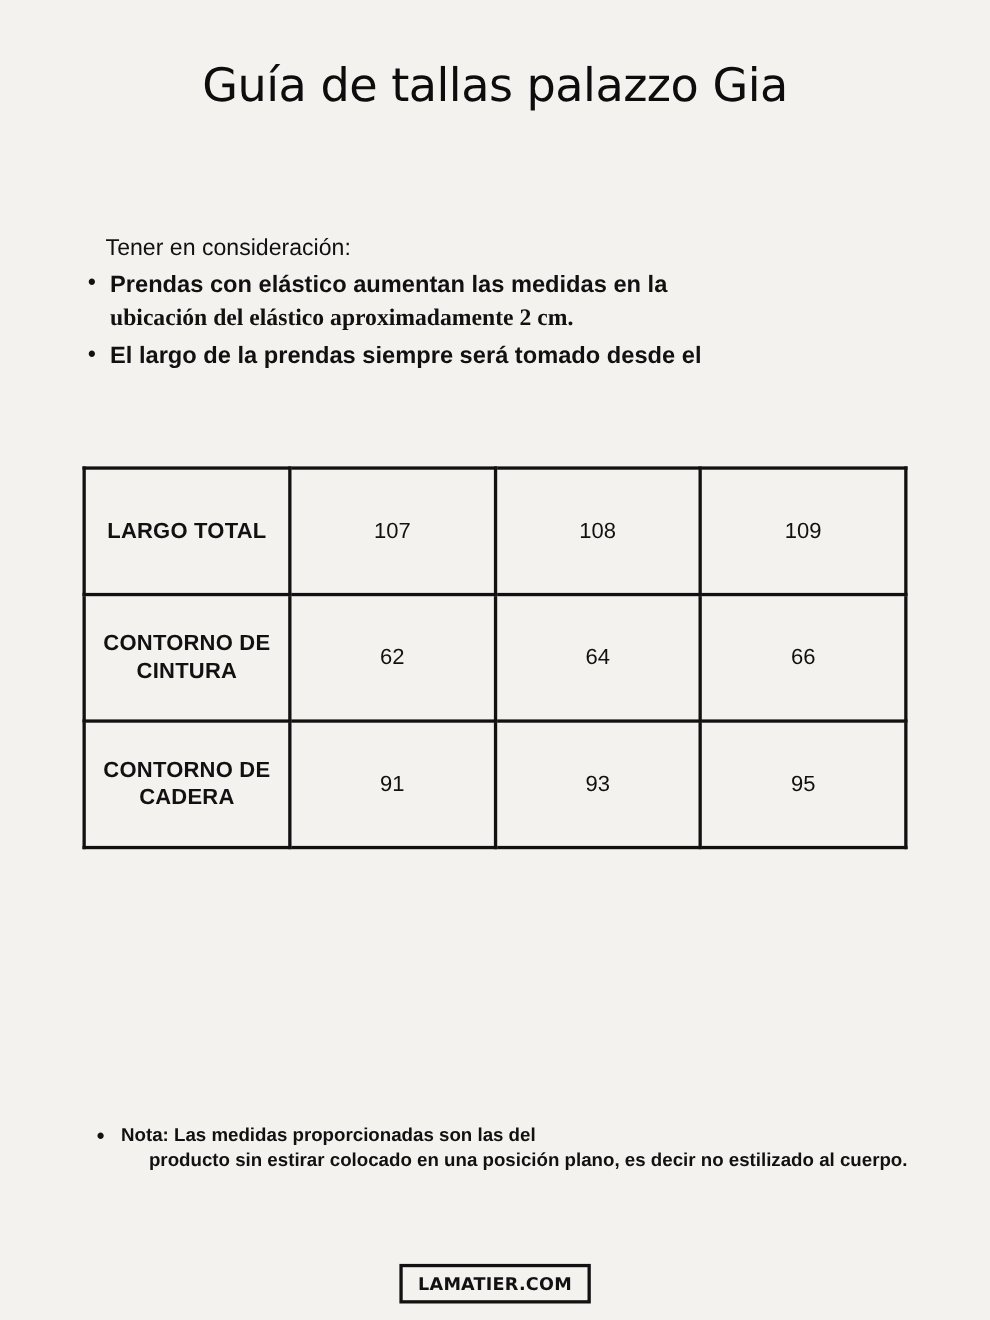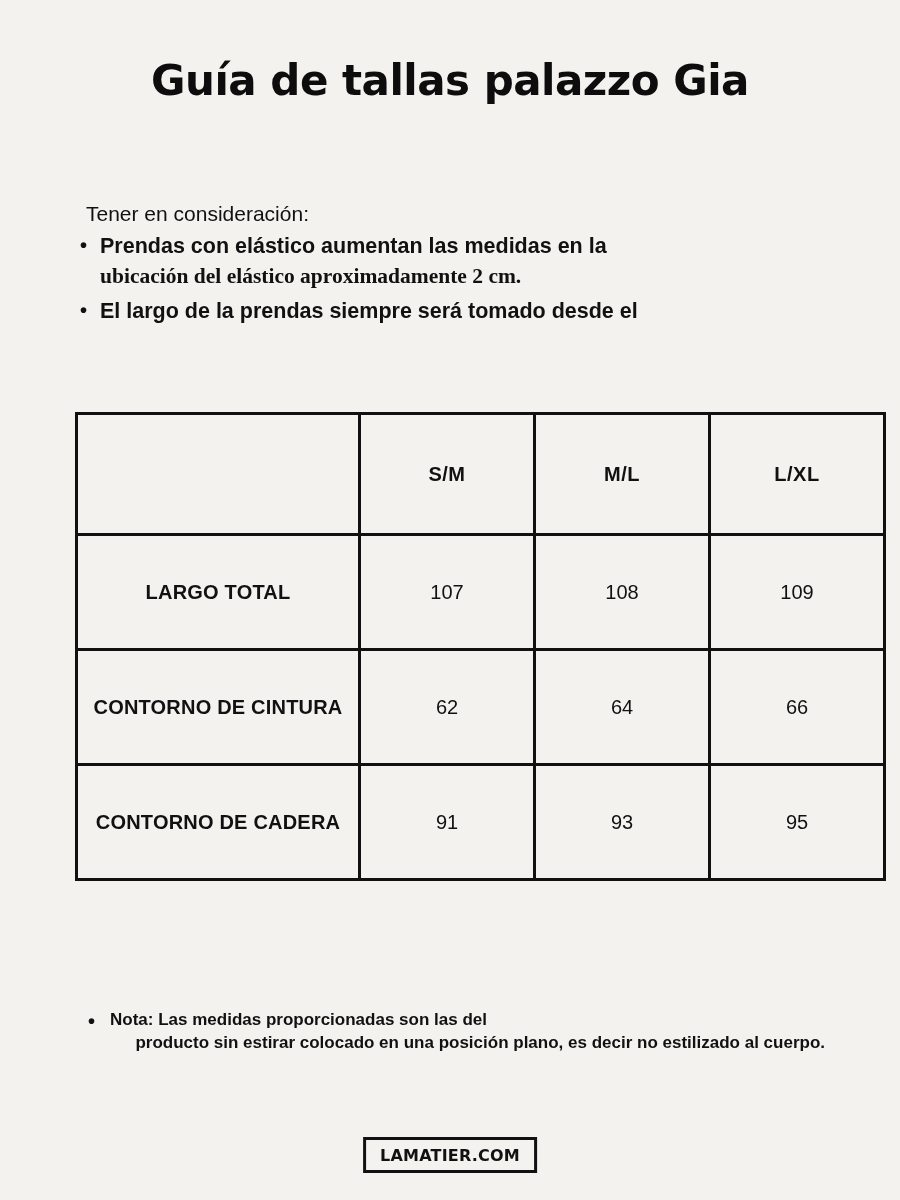--- a/index.html
+++ b/index.html
@@ -16,38 +16,38 @@
   }
   .page {
     position: relative;
     width: 900px;
     height: 1200px;
     box-sizing: border-box;
   }
   .title {
     text-align: center;
     font-size: 42px;
-    font-weight: bold;
+    font-weight: normal;
     letter-spacing: -0.5px;
-    margin: 0;
-    padding-top: 56px;
+    margin: 12px;
+    padding-top: 41px;
     color: #0d0d0d;
     font-family: "DejaVu Sans", sans-serif;
   }
   .notes {
     margin: 0;
     padding: 0;
     position: absolute;
     top: 202px;
     left: 78px;
     right: 78px;
   }
   .notes-heading {
     font-size: 21px;
-    margin: 0 0 6px 8px;
+    margin: 0 0 6px 18px;
     color: #111;
   }
   .note-list {
     list-style: none;
     margin: 0;
     padding: 0;
   }
   .note-item {
     position: relative;
     padding-left: 22px;
@@ -168,26 +168,20 @@
         <span class="tail">ubicación del elástico aproximadamente 2 cm.</span>
       </li>
       <li class="note-item">
         <span>El largo de la prendas siempre será tomado desde el</span>
       </li>
     </ul>
   </div>
 
   <table class="size-table">
     <tbody>
-        <tr class="row-head">
-      <th class="col-label"></th>
-      <th class="col-size sizehead">S/M</th>
-      <th class="col-size sizehead">M/L</th>
-      <th class="col-size sizehead">L/XL</th>
-    </tr>
     <tr class="row-body">
       <td class="rowlabel">LARGO TOTAL</td>
       <td class="value">107</td>
       <td class="value">108</td>
       <td class="value">109</td>
     </tr>
     <tr class="row-body">
       <td class="rowlabel">CONTORNO DE CINTURA</td>
       <td class="value">62</td>
       <td class="value">64</td>

